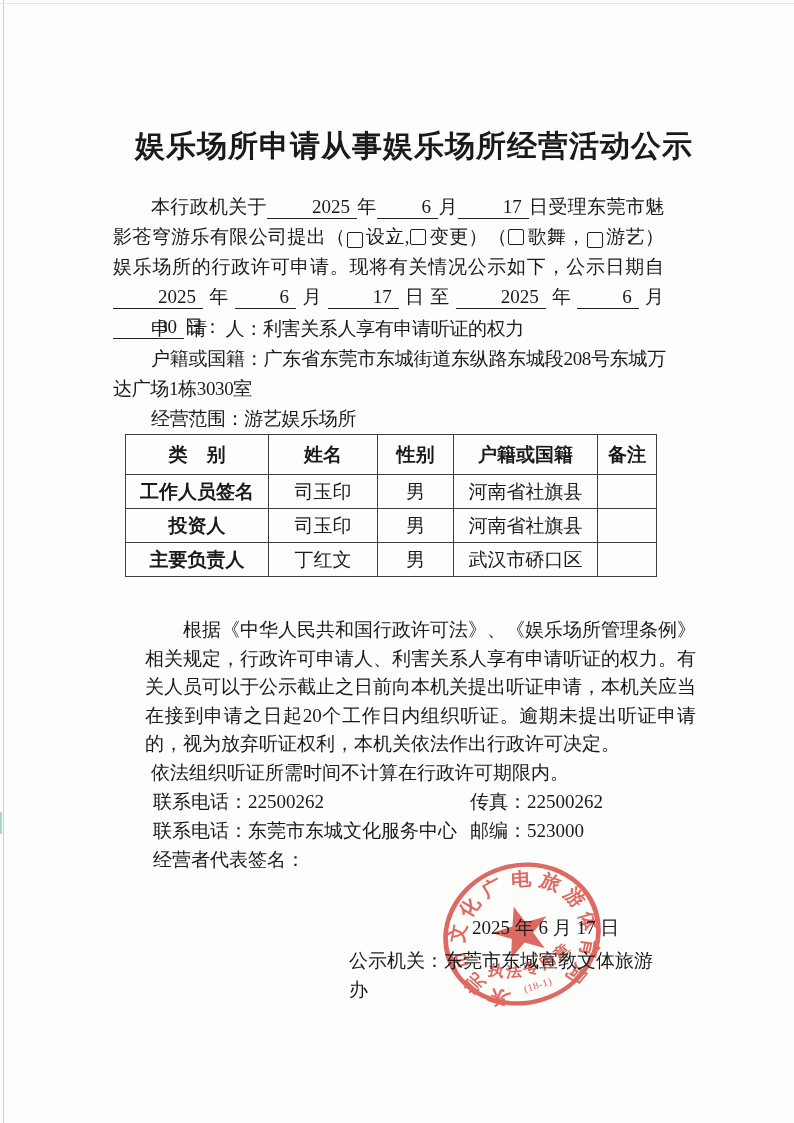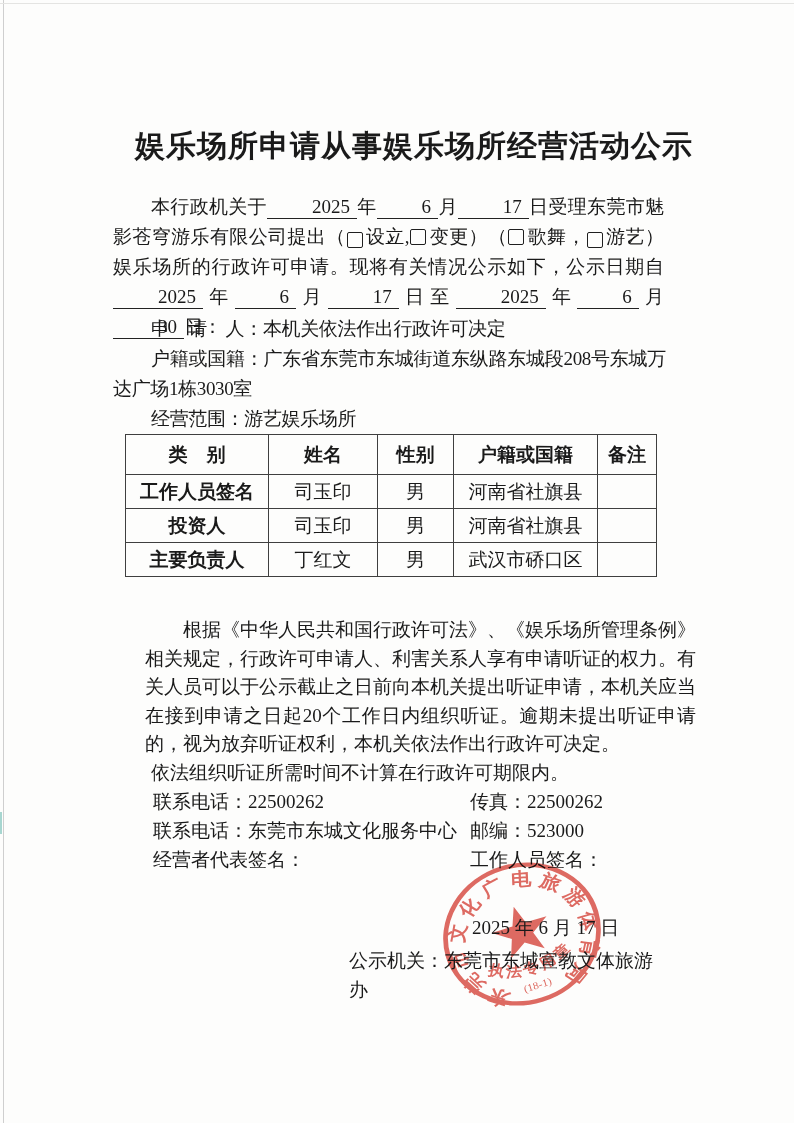--- a/index.html
+++ b/index.html
@@ -102,21 +102,21 @@
   <div class="edge-top"></div>
   <div class="edge-mark"></div>
 
   <h1 class="doc-title">娱乐场所申请从事娱乐场所经营活动公示</h1>
 
   <div class="content">
 
     <p class="p-intro"><span>本行政机关于</span><span class="uv uv-y">2025</span><span>年</span><span class="uv uv-m">6</span><span>月</span><span class="uv uv-d">17</span><span>日受理东莞市魅影苍穹游乐有限公司提出（</span><span class="cb"><span>✓</span></span><span>设立,</span><span class="cb"><span></span></span><span>变更）（</span><span class="cb"><span></span></span><span>歌舞，</span><span class="cb"><span>✓</span></span><span>游艺）娱乐场所的行政许可申请。现将有关情况公示如下，公示日期自</span><span class="uv uv-y">2025</span><span>年</span><span class="uv uv-m">6</span><span>月</span><span class="uv uv-d">17</span><span>日至</span><span class="uv uv-y">2025</span><span>年</span><span class="uv uv-m">6</span><span>月</span><span class="uv uv-d">30</span><span>日：</span></p>
 
     <div class="p-info">
-      <div class="ln"><span>申　请　人：</span><span>本机关依法作出行政许可决定</span></div>
+      <div class="ln"><span>申　请　人：</span><span>利害关系人享有申请听证的权力</span></div>
       <div class="wrapln"><span>户籍或国籍：</span><span>广东省东莞市东城街道东纵路东城段208号东城万达广场1栋3030室</span></div>
       <div class="ln"><span>经营范围：</span><span>游艺娱乐场所</span></div>
     </div>
 
     <table class="persons">
       <colgroup>
         <col style="width:143px">
           <col style="width:109px">
           <col style="width:76px">
           <col style="width:144px">
@@ -161,21 +161,20 @@
       <div class="crow">
         <span class="c1"><span>联系电话：</span><span>22500262</span></span>
         <span class="c2"><span>传真：</span><span>22500262</span></span>
       </div>
       <div class="crow">
         <span class="c1"><span>联系电话：</span><span>东莞市东城文化服务中心</span></span>
         <span class="c2"><span>邮编：</span><span>523000</span></span>
       </div>
       <div class="crow">
         <span class="c1">经营者代表签名：</span>
-        <span class="c2">工作人员签名：</span>
       </div>
     </div>
 
     <div class="authority"><span>公示机关：</span><span>东莞市东城宣教文体旅游办</span></div>
     <div class="pub-date">2025 年 6 月 17 日</div>
   </div>
 
   <div class="stamp" style="color: rgb(216, 74, 64);">
     <svg viewBox="0 0 200 200" preserveAspectRatio="none">
       <circle cx="100" cy="100" r="94" fill="none" stroke="currentColor" stroke-width="6"></circle>

